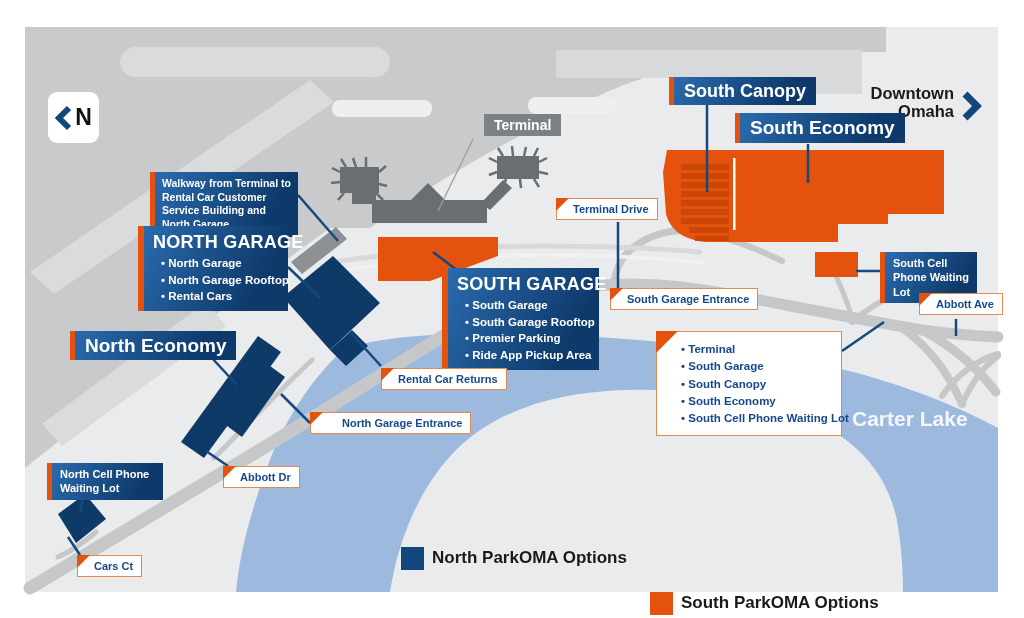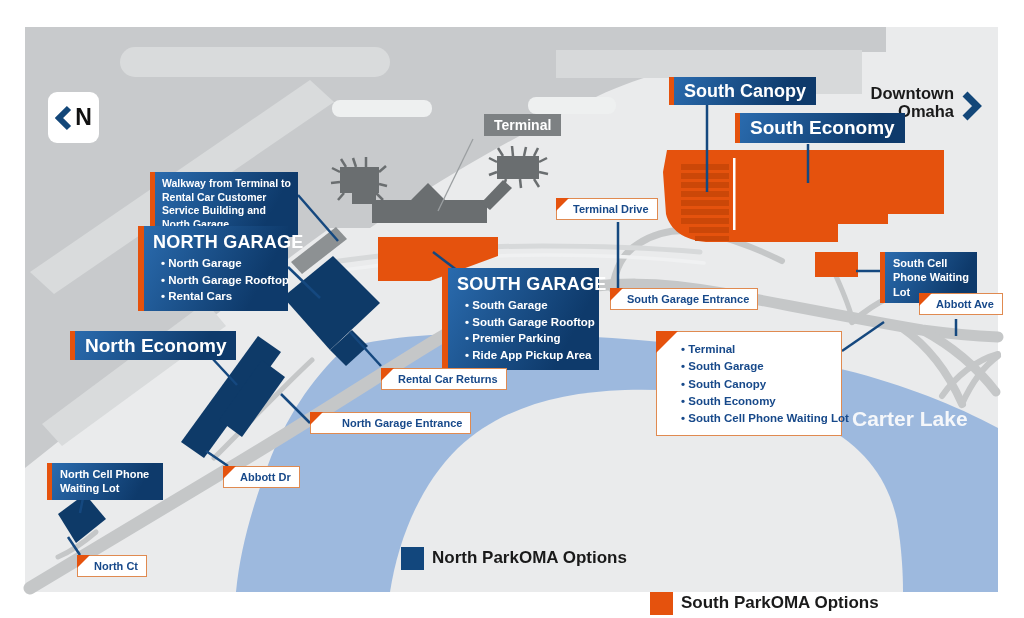--- a/index.html
+++ b/index.html
@@ -232,21 +232,21 @@
 
   <div class="navy cell-label" style="left:35px;top:463px;width:116px;margin-left:12px;">North Cell Phone Waiting Lot</div>
   <div class="navy cell-label" style="left:880px;top:252px;width:97px;">South Cell Phone Waiting Lot</div>
 
   <div class="small-box" style="left:556px;top:198px;">Terminal Drive</div>
   <div class="small-box" style="left:610px;top:288px;">South Garage Entrance</div>
   <div class="small-box" style="left:381px;top:356px;margin-top:12px;">Rental Car Returns</div>
   <div class="small-box" style="left:310px;top:412px;padding-left:31px;">North Garage Entrance</div>
   <div class="small-box" style="left:919px;top:293px;">Abbott Ave</div>
   <div class="small-box" style="left:223px;top:466px;">Abbott Dr</div>
-  <div class="small-box" style="left:77px;top:555px;">North Ct</div>
+  <div class="small-box" style="left:77px;top:555px;">Cars Ct</div>
 
   <div class="lake-name">Carter Lake</div>
 
   <div class="legend-item" style="left:401px;top:545px;">
     <span class="legend-swatch" style="background:#12477d;"></span>
     <span class="legend-text">North ParkOMA Options</span>
   </div>
   <div class="legend-item" style="left:650px;top:545px;margin-top:45px;">
     <span class="legend-swatch" style="background:#e5520d;"></span>
     <span class="legend-text">South ParkOMA Options</span>

